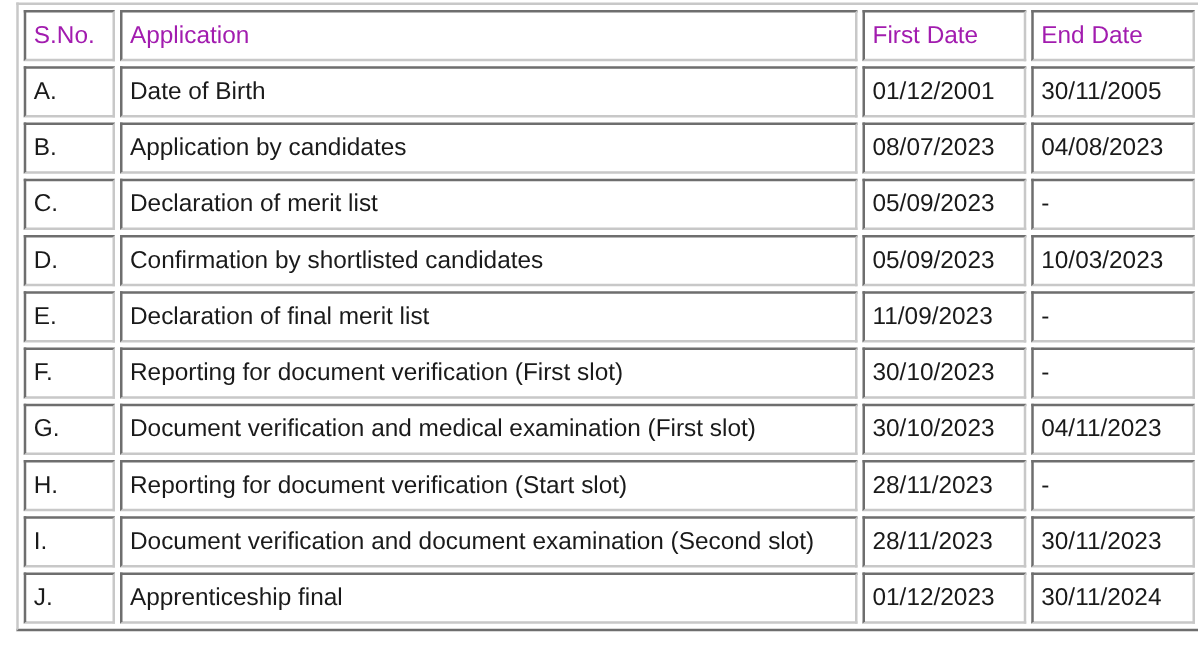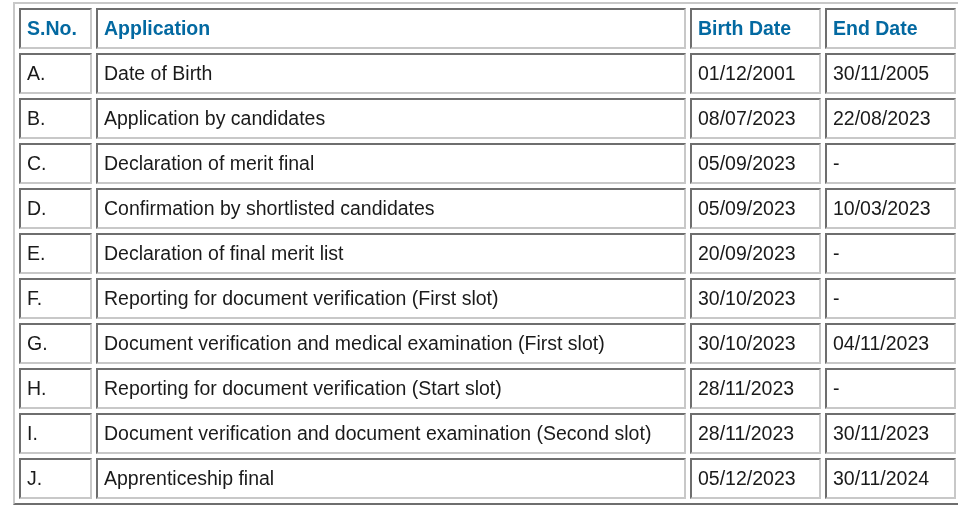--- a/index.html
+++ b/index.html
@@ -37,22 +37,22 @@
       border-bottom: 2px solid #c8c8c8;
       height: 37px;
       padding: 0 0 0 6px;
       font-size: 19.5px;
       text-align: left;
       vertical-align: middle;
       white-space: nowrap;
       overflow: hidden;
     }
     table.schedule th {
-      font-weight: bold;
-      color: #0369a1;
+      font-weight: normal;
+      color: #a21caf;
     }
     col.c-sno { width: 73px; }
     col.c-desc { width: 590px; }
     col.c-start { width: 131px; }
     col.c-end { width: 131px; }
   </style>
 </head>
 <body>
 
 <div class="wrap">
@@ -60,53 +60,53 @@
     <colgroup>
       <col class="c-sno">
       <col class="c-desc">
       <col class="c-start">
       <col class="c-end">
     </colgroup>
     <thead>
       <tr>
         <th>S.No.</th>
         <th>Application</th>
-        <th>Birth Date</th>
+        <th>First Date</th>
         <th>End Date</th>
       </tr>
     </thead>
     <tbody>
       <tr>
         <td>A.</td>
         <td>Date of Birth</td>
         <td>01/12/2001</td>
         <td>30/11/2005</td>
       </tr>
       <tr>
         <td>B.</td>
         <td>Application by candidates</td>
         <td>08/07/2023</td>
-        <td>22/08/2023</td>
+        <td>04/08/2023</td>
       </tr>
       <tr>
         <td>C.</td>
-        <td>Declaration of merit final</td>
+        <td>Declaration of merit list</td>
         <td>05/09/2023</td>
         <td>-</td>
       </tr>
       <tr>
         <td>D.</td>
         <td>Confirmation by shortlisted candidates</td>
         <td>05/09/2023</td>
         <td>10/03/2023</td>
       </tr>
       <tr>
         <td>E.</td>
         <td>Declaration of final merit list</td>
-        <td>20/09/2023</td>
+        <td>11/09/2023</td>
         <td>-</td>
       </tr>
       <tr>
         <td>F.</td>
         <td>Reporting for document verification (First slot)</td>
         <td>30/10/2023</td>
         <td>-</td>
       </tr>
       <tr>
         <td>G.</td>
@@ -122,18 +122,18 @@
       </tr>
       <tr>
         <td>I.</td>
         <td>Document verification and document examination (Second slot)</td>
         <td>28/11/2023</td>
         <td>30/11/2023</td>
       </tr>
       <tr>
         <td>J.</td>
         <td>Apprenticeship final</td>
-        <td>05/12/2023</td>
+        <td>01/12/2023</td>
         <td>30/11/2024</td>
       </tr>
     </tbody>
   </table>
 </div>
 
 </body></html>

